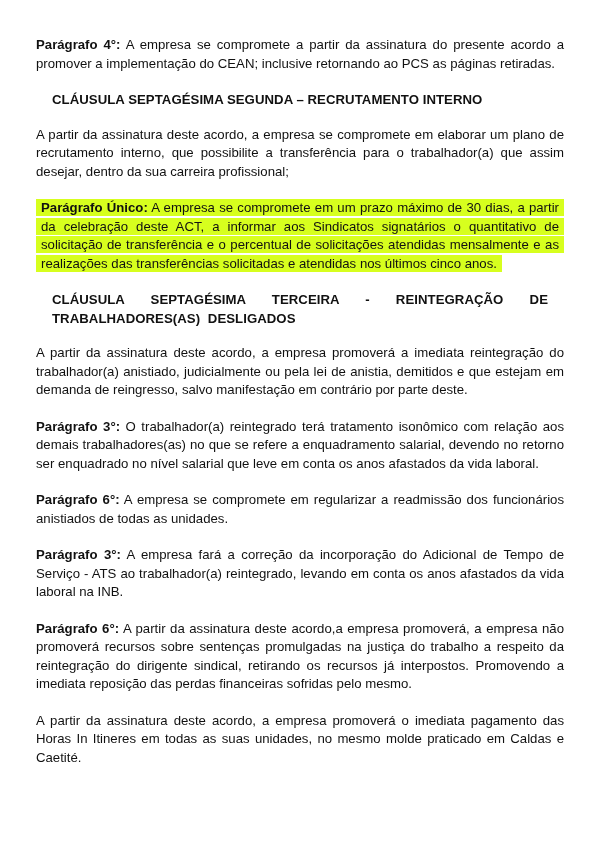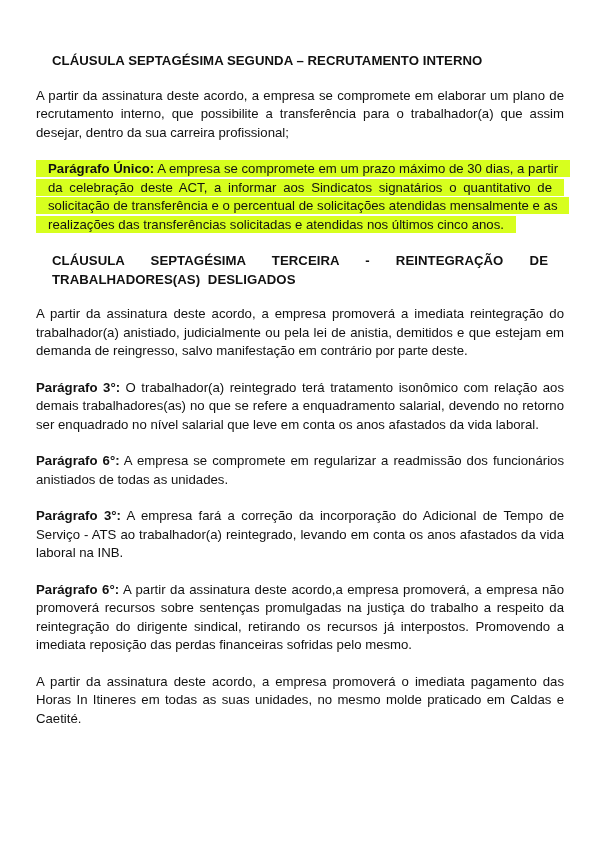--- a/index.html
+++ b/index.html
@@ -34,31 +34,32 @@
       letter-spacing: 0.05px;
     }
     .heading.justified {
       text-align: justify;
       text-align-last: left;
       word-spacing: 4px;
     }
     .label { font-weight: bold; }
     .hl {
       background: #d7ff1e;
-      padding: 1px 12px;
+      padding: 1px 5px;
       -webkit-box-decoration-break: clone;
       box-decoration-break: clone;
     }
     .block { margin-bottom: 18px; }
   </style>
 </head>
 <body>
 
 <div class="page">
 
+  <p class="para"><span class="label">Parágrafo 4°:</span><span> A empresa se compromete a partir da assinatura do presente acordo a promover a implementação do CEAN; inclusive retornando ao PCS as páginas retiradas.</span></p>
 
   <div class="block">
     <p class="heading">CLÁUSULA SEPTAGÉSIMA SEGUNDA – RECRUTAMENTO INTERNO</p>
     <p class="para tight">A partir da assinatura deste acordo, a empresa se compromete em elaborar um plano de recrutamento interno, que possibilite a transferência para o trabalhador(a) que assim desejar, dentro da sua carreira profissional;</p>
   </div>
 
   <p class="para"><span class="hl" style="background: rgb(215, 255, 30);"><span class="label">Parágrafo Único:</span><span> A empresa se compromete em um prazo máximo de 30 dias, a partir da celebração deste ACT, a informar aos Sindicatos signatários o quantitativo de solicitação de transferência e o percentual de solicitações atendidas mensalmente e as realizações das transferências solicitadas e atendidas nos últimos cinco anos.</span></span></p>
 
   <div class="block">
     <p class="heading justified">CLÁUSULA SEPTAGÉSIMA TERCEIRA - REINTEGRAÇÃO DE TRABALHADORES(AS) DESLIGADOS</p>

